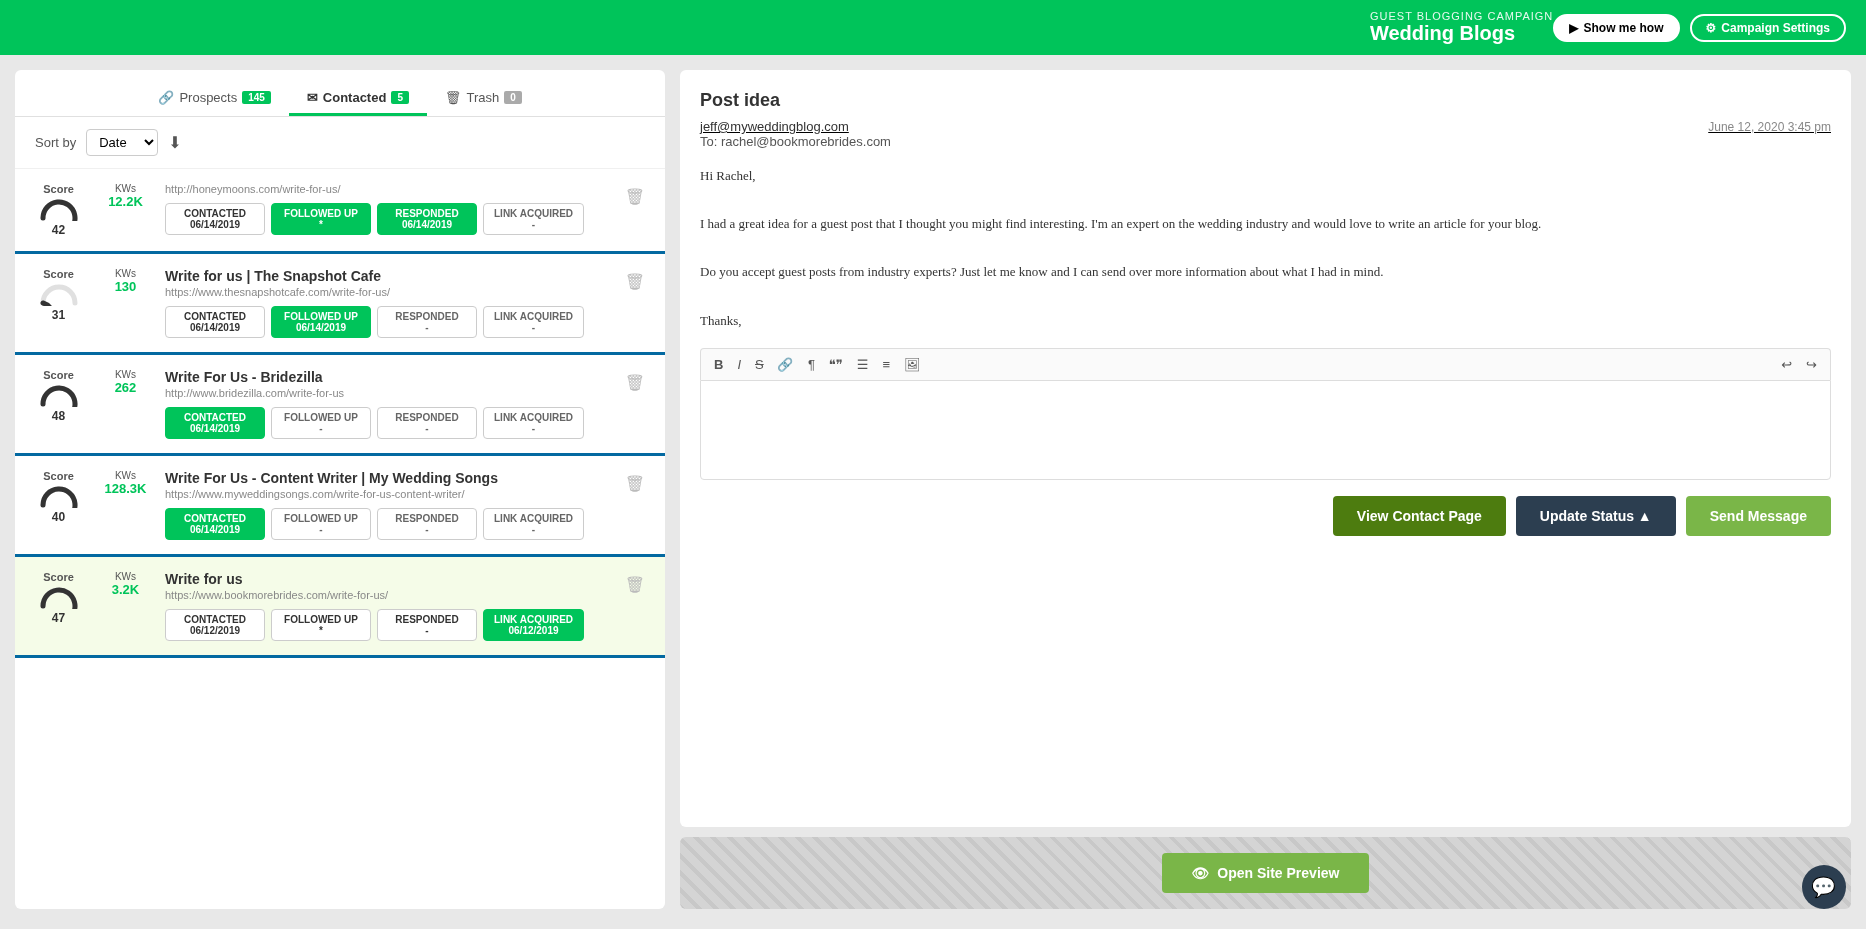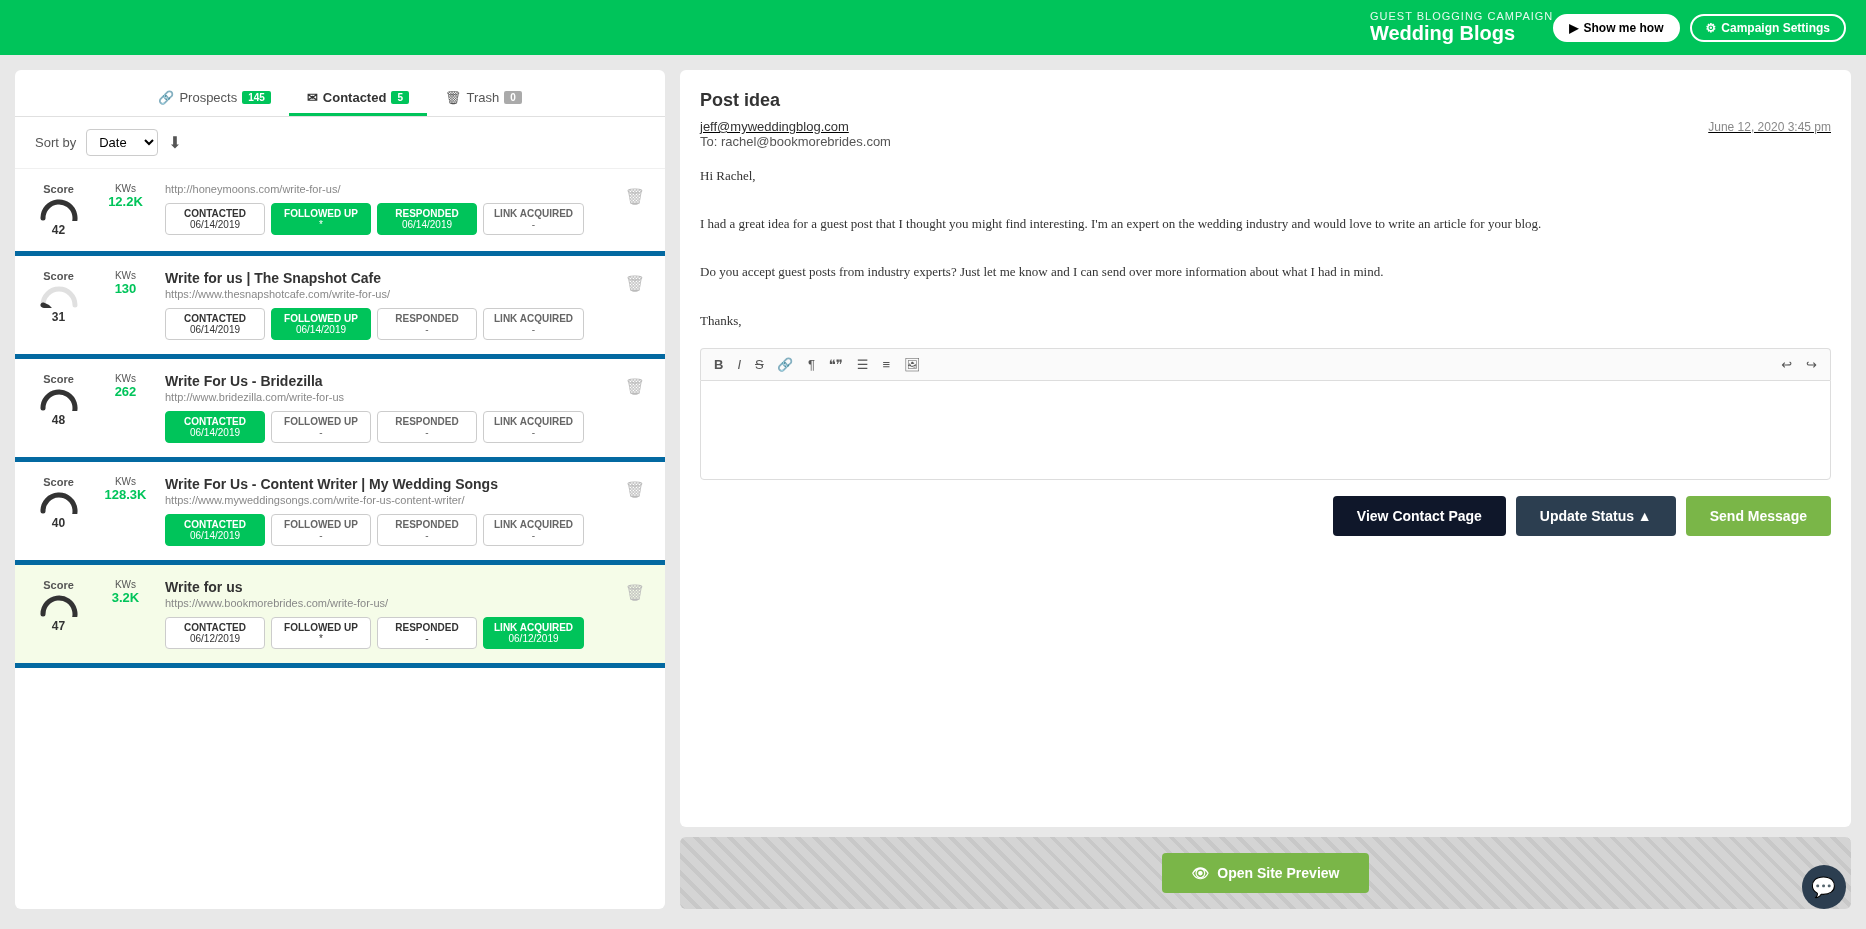--- a/index.html
+++ b/index.html
@@ -91,21 +91,21 @@
       padding: 4px 8px;
       font-size: 13px;
       background: white;
     }
     .download-icon { cursor: pointer; color: #555; font-size: 16px; }
 
     .prospect-list { overflow-y: auto; max-height: 780px; }
 
     .prospect-item {
       padding: 14px 16px;
-      border-bottom: 5px solid #0369a1;
+      border-bottom: 3px solid #0369a1;
       display: flex;
       align-items: flex-start;
       gap: 12px;
       background: white;
     }
     .prospect-item.highlighted { background: #f5fce8; }
 
     .score-meter {
       display: flex;
       flex-direction: column;
@@ -138,21 +138,21 @@
       border-radius: 4px;
       font-size: 10px;
       font-weight: bold;
       text-transform: uppercase;
       border: 1px solid #ccc;
       background: white;
       color: #666;
       cursor: pointer;
       min-width: 100px;
     }
-    .status-btn .btn-date { font-weight: normal; font-size: 10px; display: block; }
+    .status-btn .btn-date { font-weight: bold; font-size: 10px; display: block; }
     .status-btn.active-green { background: #00c45a; color: white; border-color: #00c45a; }
     .status-btn.active-dark { background: #00c45a; color: white; border-color: #00c45a; }
     .status-btn.bordered-green { background: white; color: #333; border-color: #ccc; }
 
     .delete-btn { color: #bbb; cursor: pointer; font-size: 16px; padding: 4px; }
 
     
     .right-panel {
       flex: 1;
       margin-left: 15px;
@@ -219,21 +219,21 @@
       margin-top: 16px;
     }
     .action-btn {
       padding: 12px 24px;
       border-radius: 4px;
       font-size: 14px;
       font-weight: bold;
       cursor: pointer;
       border: none;
     }
-    .action-btn.green { background: #0f172a; color: white; }
+    .action-btn.green { background: #4d7c0f; color: white; }
     .action-btn.dark { background: #2c3e50; color: white; display: flex; align-items: center; gap: 6px; }
     .action-btn.send { background: #7ab648; color: white; }
 
     .site-preview-panel {
       background: #d4d4d4;
       border-radius: 6px;
       display: flex;
       align-items: center;
       justify-content: center;
       padding: 16px;

